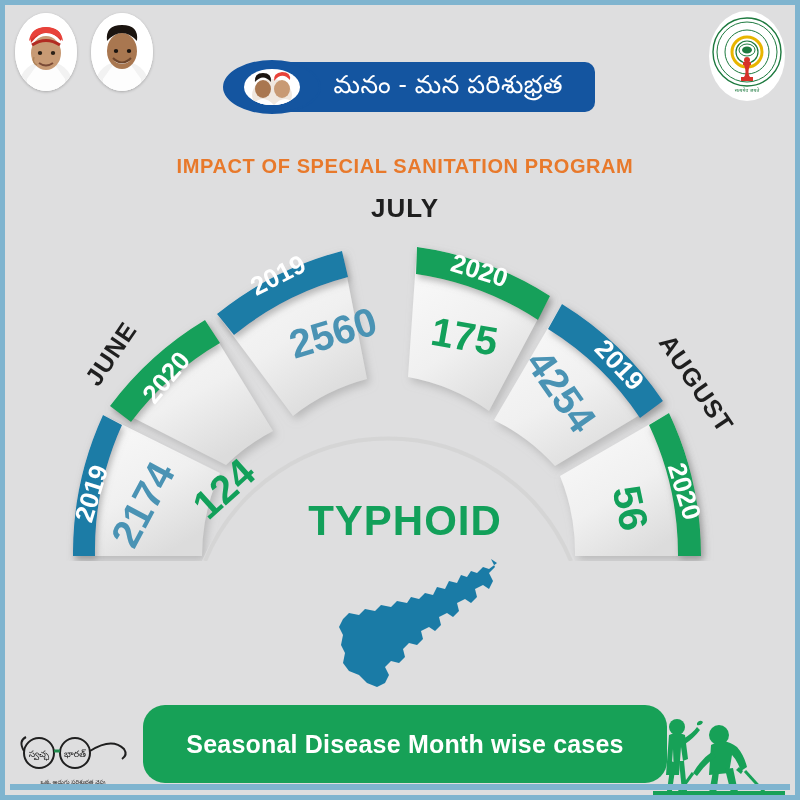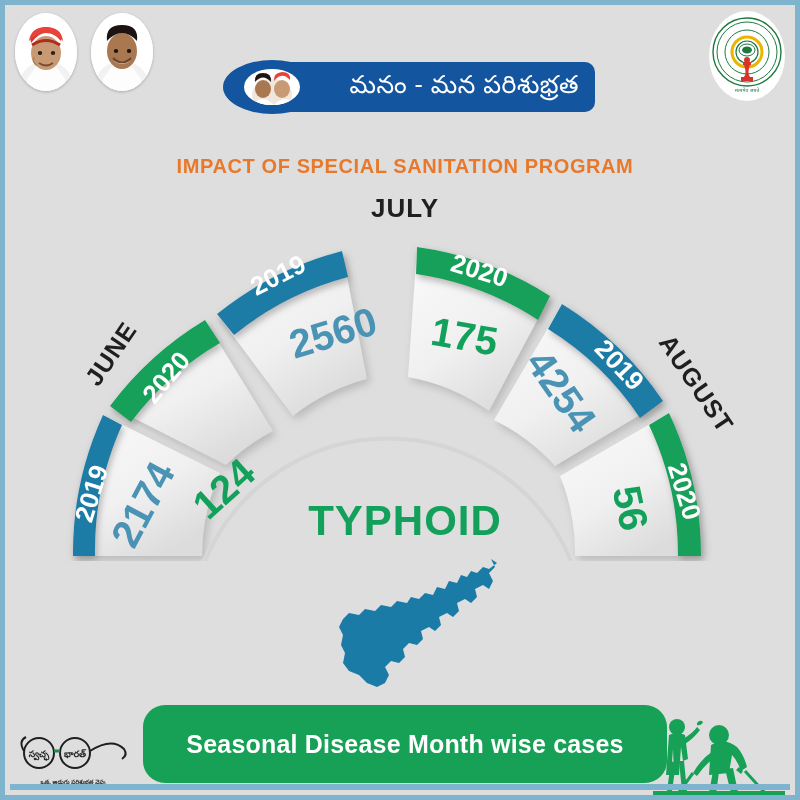--- a/index.html
+++ b/index.html
@@ -34,21 +34,21 @@
   #emblem svg{width:74px;height:88px;display:block;}
 
   
   #campaign-banner{
     position:absolute;left:218px;top:55px;height:54px;width:372px;
   }
   #banner-pill{
     position:absolute;left:48px;top:2px;width:324px;height:50px;
     background:#1455a0;border-radius:10px;
     display:flex;align-items:center;justify-content:flex-end;
-    padding-right:16px;box-sizing:border-box;
+    padding-right:32px;box-sizing:border-box;
   }
   #banner-telugu{
     color:#fff;font-size:25px;letter-spacing:.5px;white-space:nowrap;
     font-family:"Liberation Sans","DejaVu Sans",sans-serif;
   }
   #banner-seal{
     position:absolute;left:0;top:0;width:98px;height:54px;
     border-radius:49px/27px;background:#1455a0;
     border:2px solid #1455a0;box-sizing:border-box;overflow:hidden;
     display:flex;align-items:center;justify-content:center;
@@ -104,21 +104,21 @@
     position:absolute;left:138px;top:700px;width:524px;height:78px;
     background:#17a157;border-radius:22px;
     display:flex;flex-direction:column;align-items:center;justify-content:center;
     box-sizing:border-box;
   }
   #footer-banner div{
     color:#fff;font-size:25px;font-weight:bold;line-height:1.22;letter-spacing:.2px;
     white-space:nowrap;
   }
 
-  #swachh-logo{position:absolute;left:8px;top:718px;width:120px;height:70px;font-weight:bold;}
+  #swachh-logo{position:absolute;left:8px;top:718px;width:120px;height:70px;}
   #swachh-logo svg{display:block;width:120px;height:58px;}
   #swachh-caption{
     text-align:center;font-size:6px;color:#2b2b2b;margin-top:-2px;
     font-family:"Liberation Sans","DejaVu Sans",sans-serif;
   }
 
   #sweepers{position:absolute;right:10px;top:708px;width:132px;height:82px;}
   #sweepers svg{display:block;width:132px;height:82px;}
   #footer-rule{
     position:absolute;left:5px;right:5px;bottom:5px;height:6px;background:#7fb4cf;

